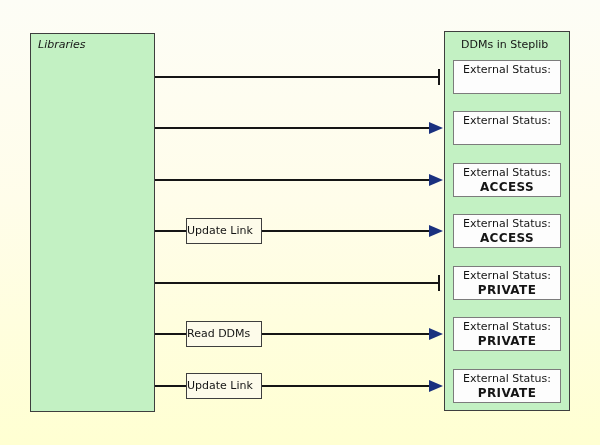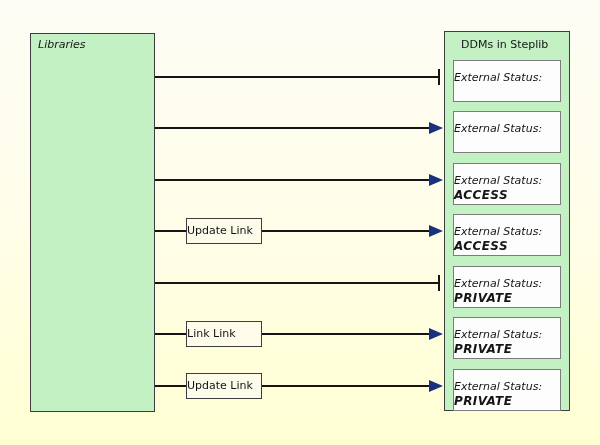--- a/index.html
+++ b/index.html
@@ -36,22 +36,22 @@
     position:absolute;left:438px;top:calc(var(--cy) - 8px);
     width:2px;height:16px;background:#151515;
   }
   .link-box{
     position:absolute;left:186px;top:calc(var(--cy) - 13px);
     width:74px;height:24px;border:1px solid #3e3e3e;background:#fdfbea;
     line-height:24px;font-size:11px;white-space:nowrap;
   }
   .status-box{
     position:absolute;left:453px;top:calc(var(--cy) - 17px);
-    width:106px;height:30px;padding-top:10px;
-    border:1px solid #7c7c7c;background:#fdfdfd;text-align:left;font-style:italic;
+    width:106px;height:30px;padding-top:2px;
+    border:1px solid #7c7c7c;background:#fdfdfd;text-align:center;
   }
   .status-line1{font-size:11px;line-height:14px;}
   .status-line2{font-size:12px;font-weight:bold;line-height:14px;letter-spacing:0.4px;}
 </style>
 </head>
 <body>
 
 <div class="canvas">
 
   <div class="gbox lib-box">
@@ -107,21 +107,21 @@
 
     <div class="bar-end"></div>
     <div class="status-box">
       <div class="status-line1">External Status:</div>
       <div class="status-line2">PRIVATE</div>
     </div>
   </div>
 
   <div class="row" style="--cy:334px">
     <div class="seg seg-a"></div>
-    <div class="link-box">Link Link</div>
+    <div class="link-box">Read DDMs</div>
     <div class="seg seg-b"></div>
 
     <div class="arrowhead"></div>
     <div class="status-box">
       <div class="status-line1">External Status:</div>
       <div class="status-line2">PRIVATE</div>
     </div>
   </div>
 
   <div class="row" style="--cy:386px">

